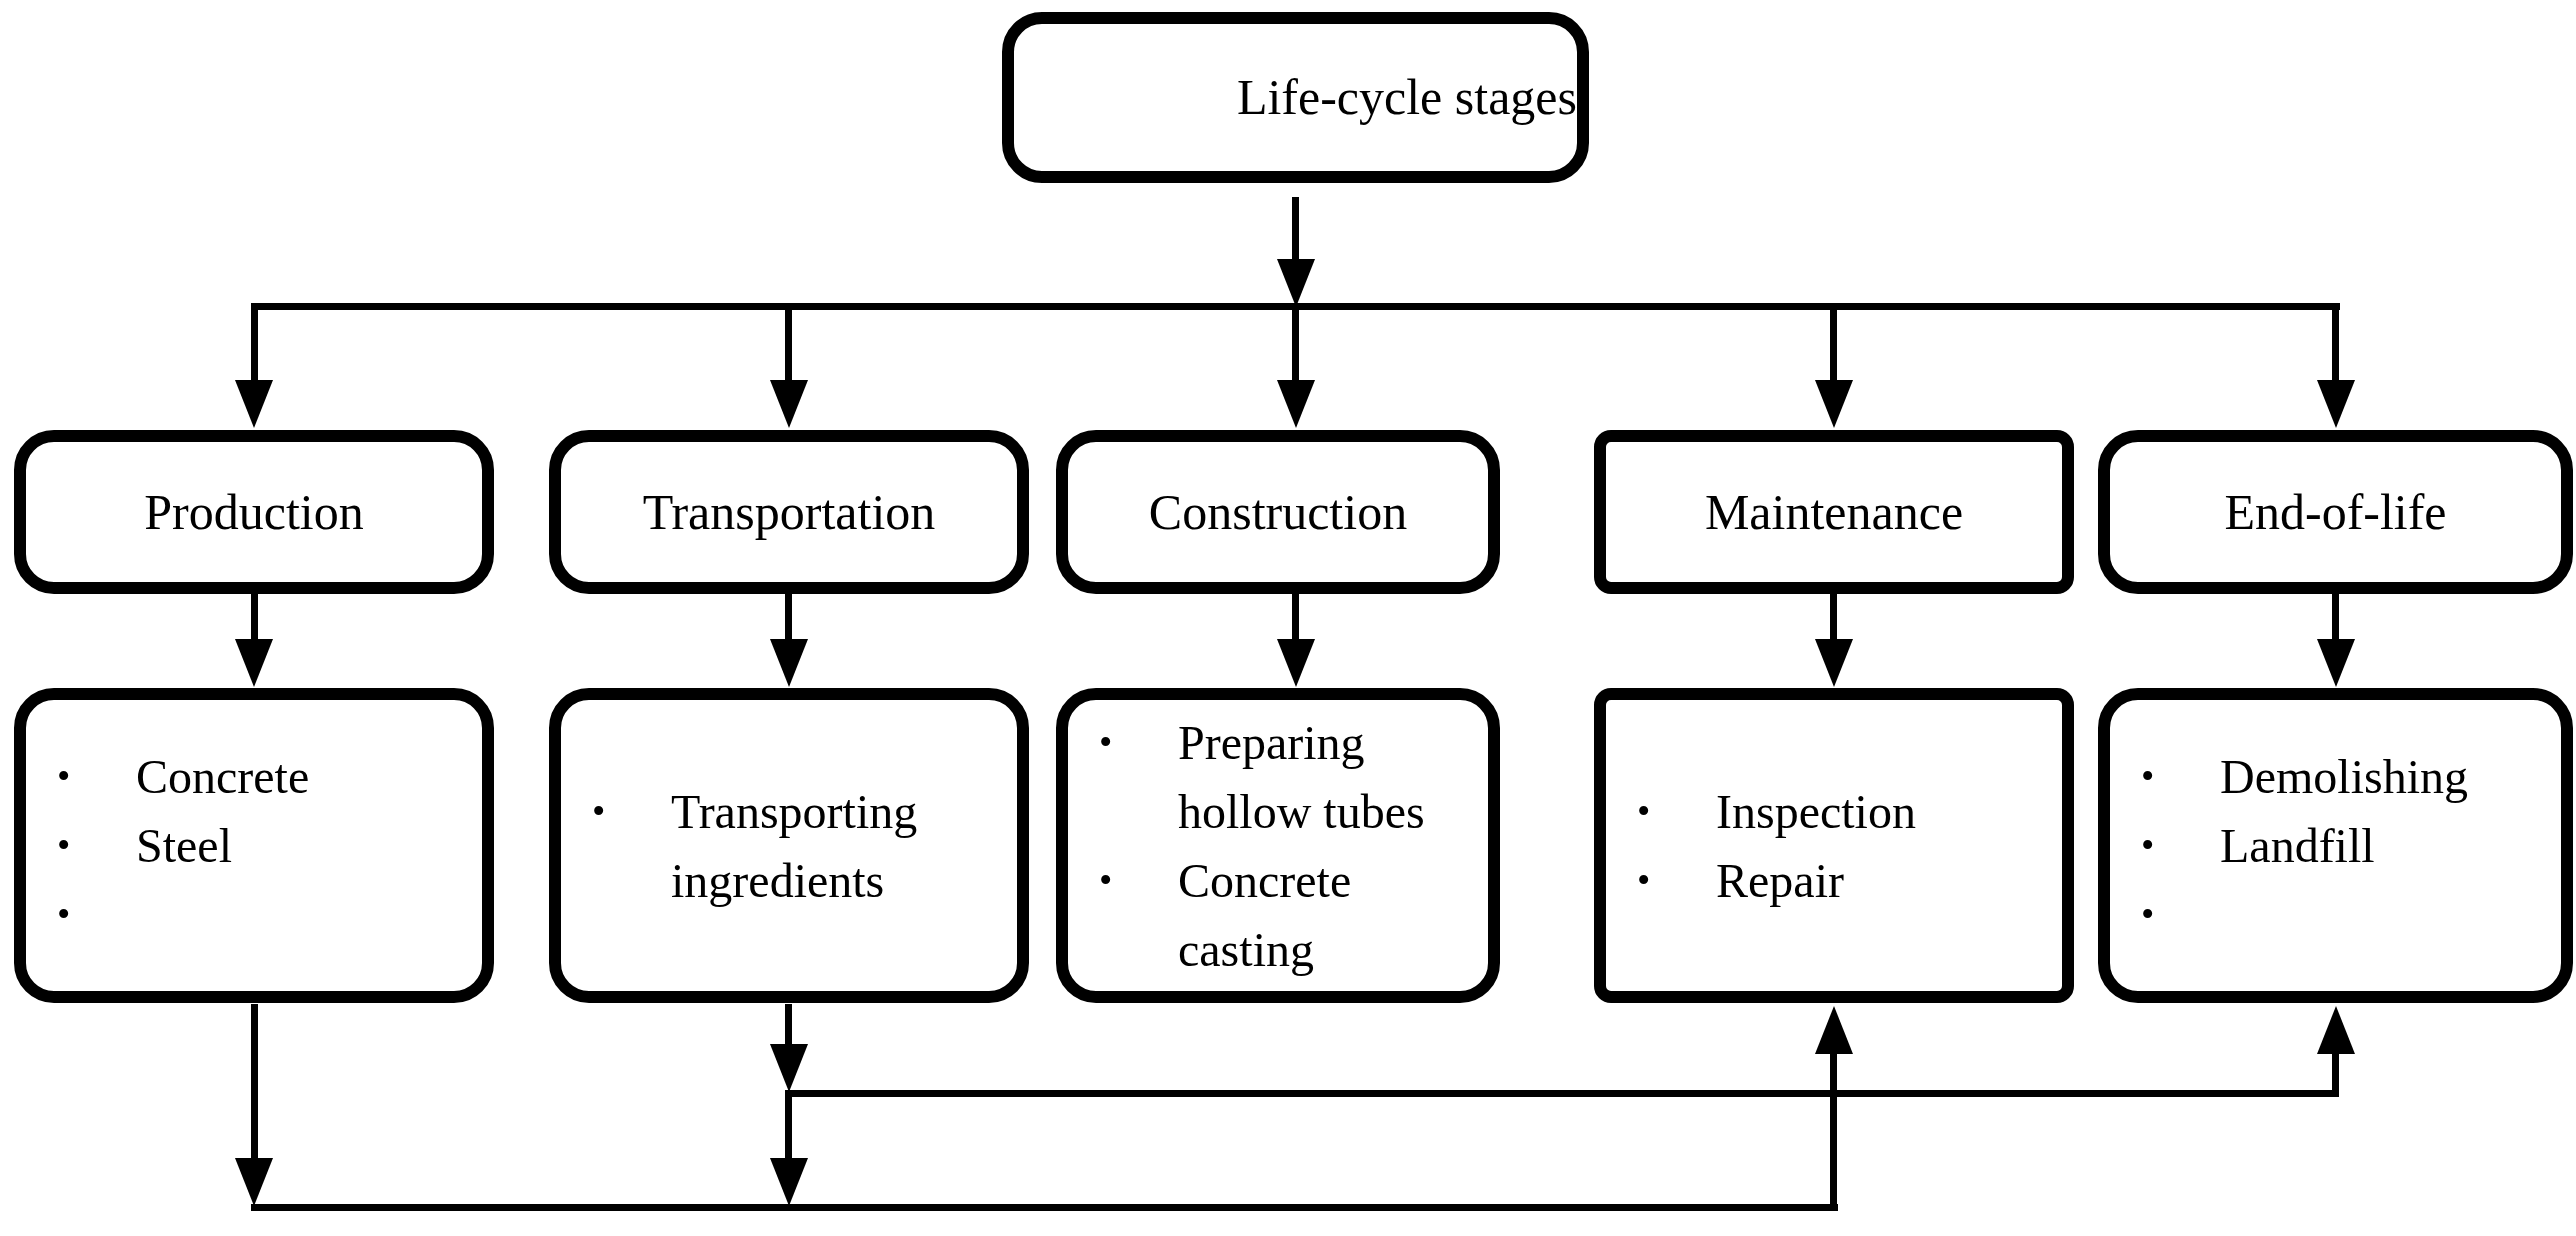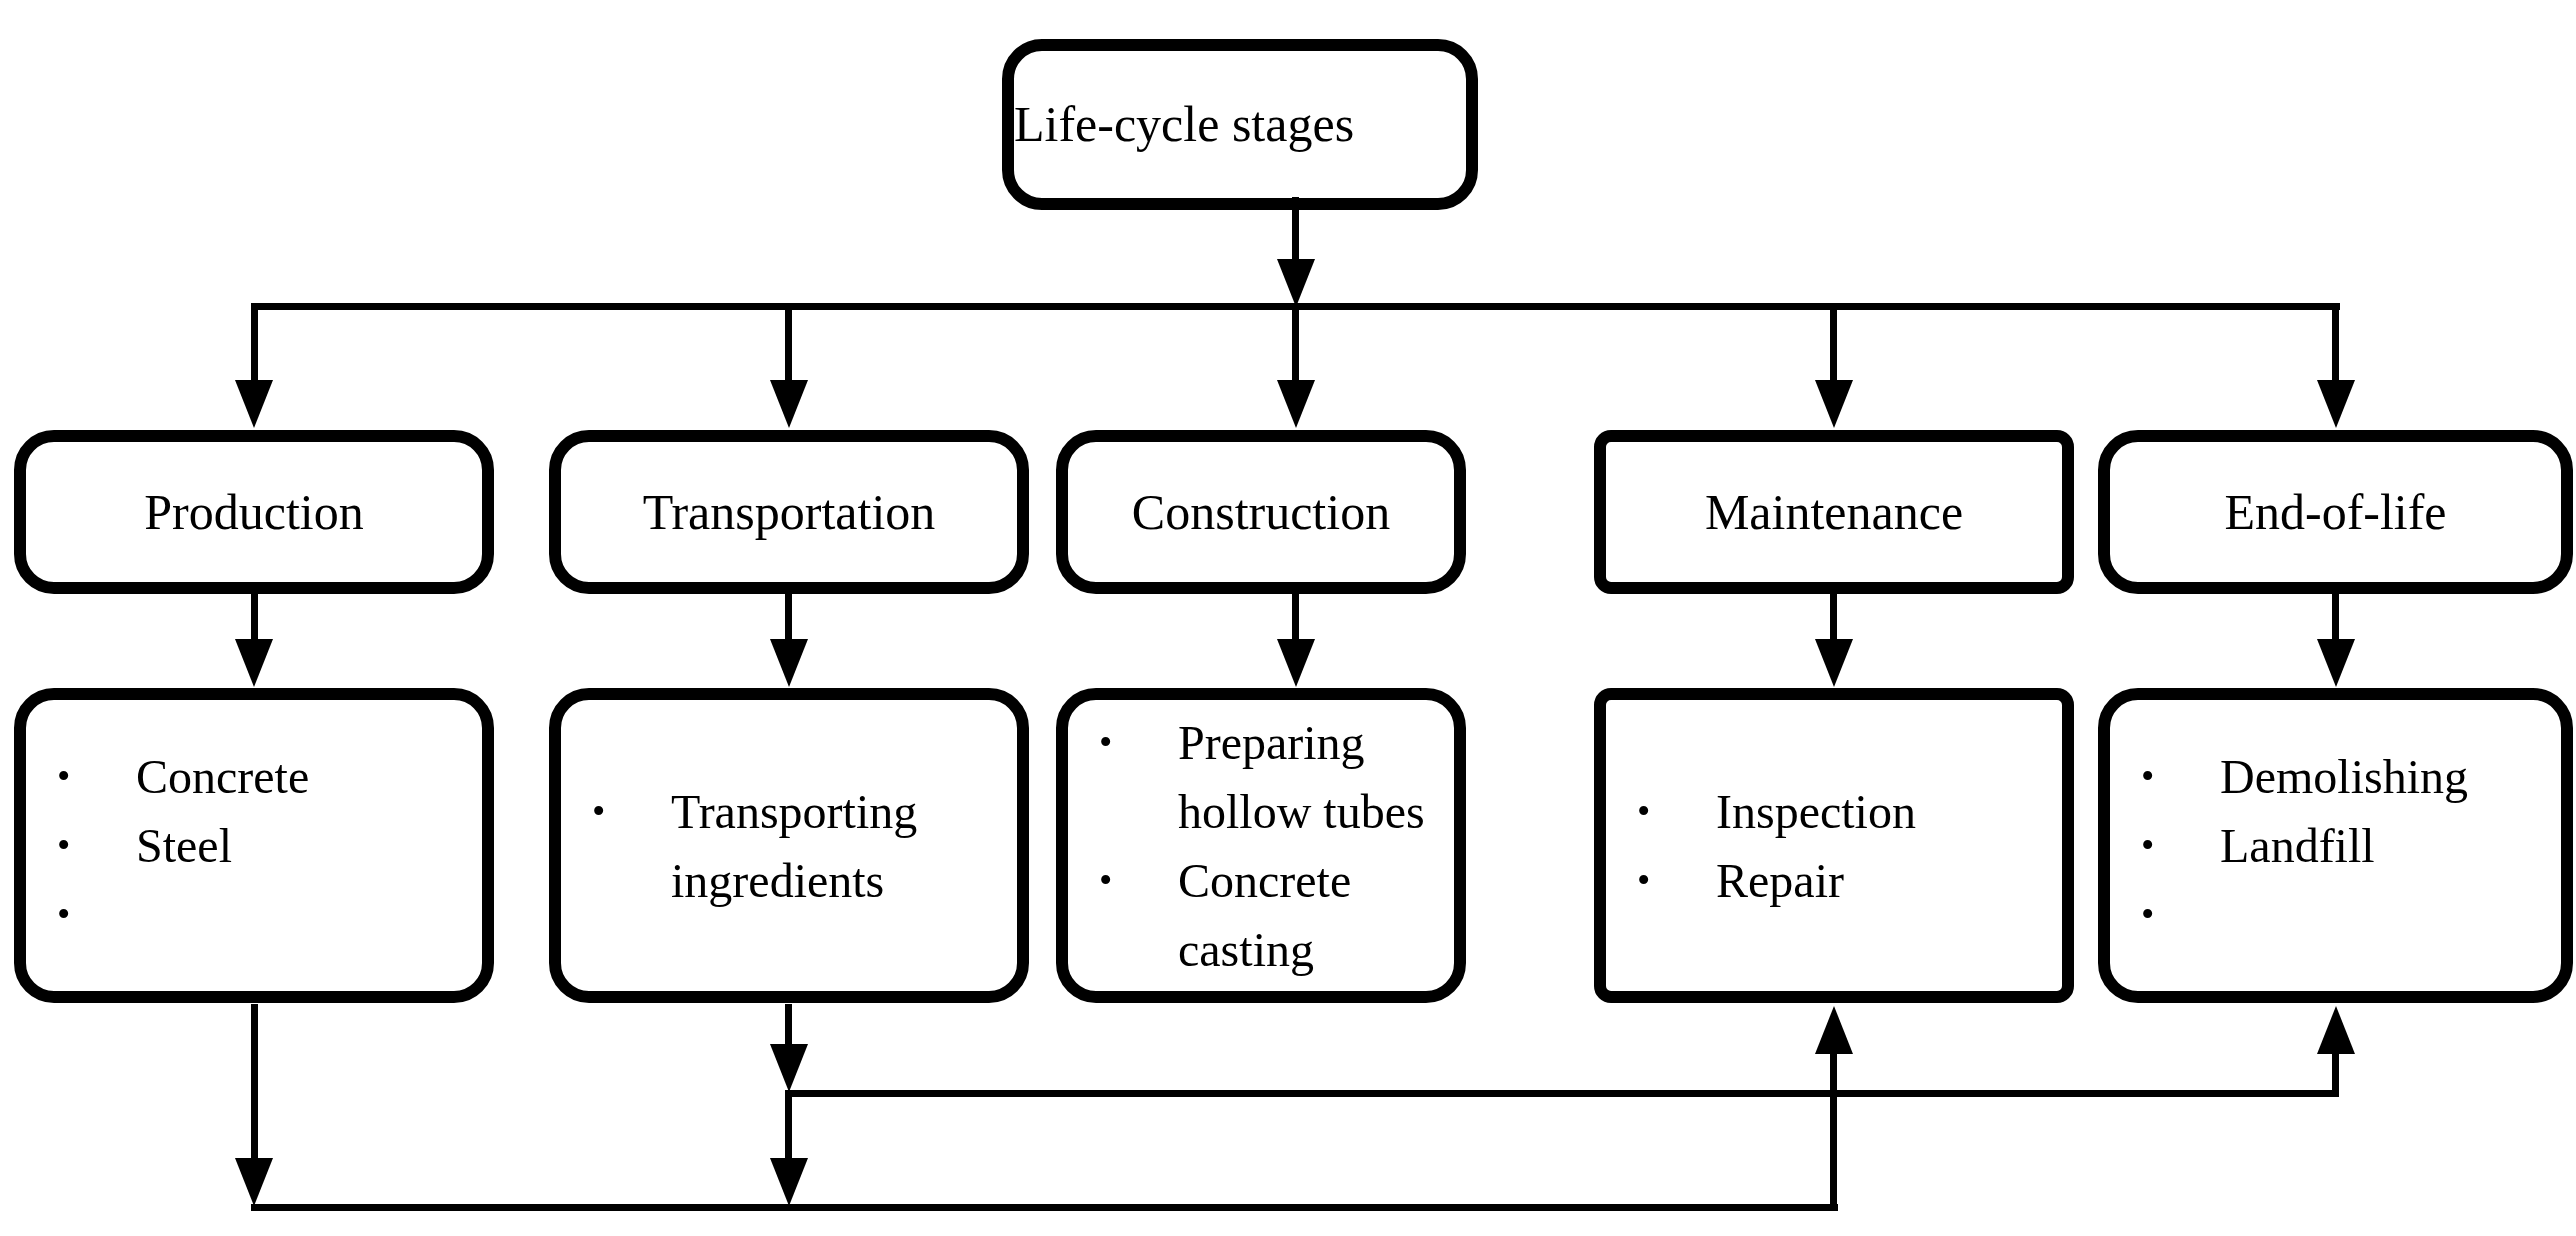--- a/index.html
+++ b/index.html
@@ -25,26 +25,26 @@
   }
   .stage-box {
     top: 430px;
     height: 164px;
     display: flex;
     align-items: center;
     justify-content: center;
   }
   .root-box {
     left: 1002px;
-    top: 39px;
-    width: 476px;
+    top: 12px;
+    width: 587px;
     height: 171px;
     display: flex;
     align-items: center;
-    justify-content: flex-start;
+    justify-content: flex-end;
   }
   .detail-box {
     top: 688px;
     height: 315px;
     display: flex;
     flex-direction: column;
     justify-content: center;
     padding: 0 17.3px 0 31px;
   }
   .node-label {
@@ -84,21 +84,21 @@
     border-top: 48px solid #000000;
   }
   .ah-up {
     border-left: 19px solid transparent;
     border-right: 19px solid transparent;
     border-bottom: 48px solid #000000;
   }
   
   .bx1 { left: 14px;   width: 480px; }
   .bx2 { left: 549px;  width: 480px; }
-  .bx3 { left: 1056px; width: 410px; font-family: Liberation Serif, serif; }
+  .bx3 { left: 1056px; width: 444px; font-family: Liberation Serif, serif; }
   .bx4 { left: 1594px; width: 480px; border-radius: 17px; }
   .bx5 { left: 2098px; width: 475px; }
   .vc1 { left: 251px; }  .hc1 { left: 235px; }
   .vc2 { left: 785px; }  .hc2 { left: 770px; }
   .vc3 { left: 1292px; } .hc3 { left: 1277px; }
   .vc4 { left: 1830px; } .hc4 { left: 1815px; }
   .vc5 { left: 2332px; } .hc5 { left: 2317px; }
   .top-drop  { top: 303px; height: 79px; }
   .top-head  { top: 380px; }
   .mid-drop  { top: 594px; height: 48px; }

